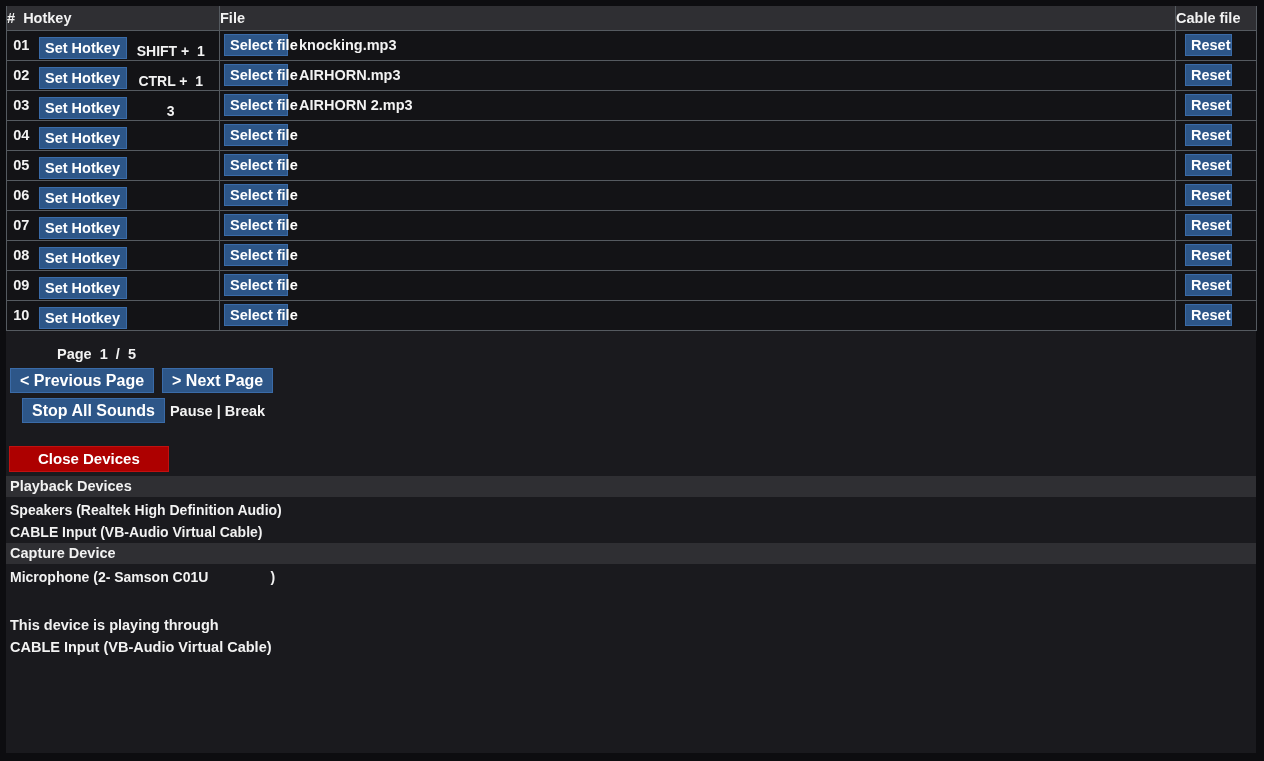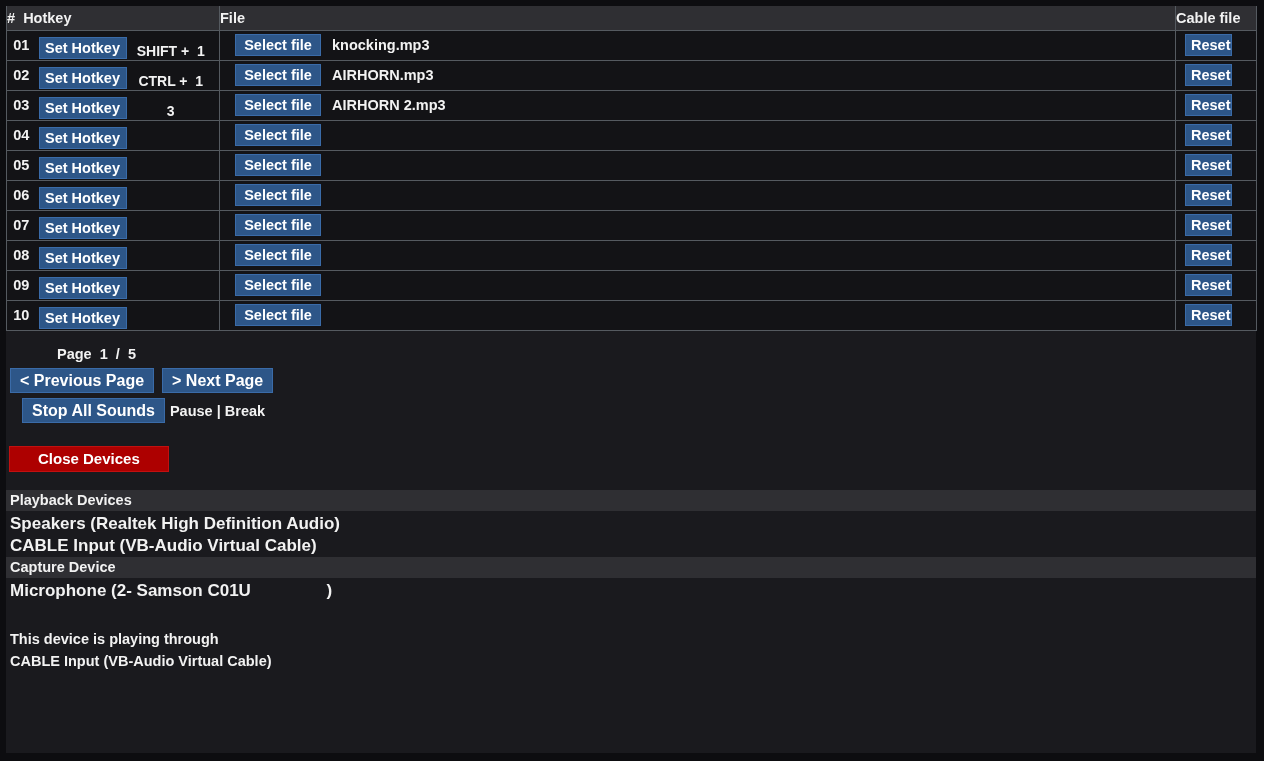--- a/index.html
+++ b/index.html
@@ -120,21 +120,21 @@
     padding: 0 5px;
     height: 22px;
     line-height: 20px;
     box-sizing: border-box;
     cursor: pointer;
     white-space: nowrap;
     display: inline-block;
     text-align: center;
   }
   .btn-sethotkey { width: 88px; margin-left: 3px; }
-  .btn-selectfile { width: 86px; margin-left: 15px; }
+  .btn-selectfile { width: 64px; margin-left: 4px; }
   .btn-reset { width: 47px; }
 
   .btn-red {
     background: #ad0000;
     border: 1px solid #c21010;
     color: #ffffff;
     font-size: 15px;
     font-weight: bold;
     height: 26px;
     line-height: 24px;
@@ -185,38 +185,38 @@
   .close-row {
     position: absolute;
     left: 3px;
     top: 440px;
   }
 
   
   .devices {
     position: absolute;
     left: 0px;
-    top: 484px;
+    top: 470px;
     width: 1250px;
   }
   .section-bar {
     background: #2f2f33;
     height: 21px;
     line-height: 21px;
     font-size: 14.5px;
     font-weight: bold;
     color: #f2f2f2;
     padding-left: 4px;
     box-sizing: border-box;
     margin-bottom: 2px;
   }
   .device-item {
     height: 22px;
     line-height: 22px;
-    font-size: 17px;
+    font-size: 14px;
     font-weight: bold;
     color: #f2f2f2;
     padding-left: 4px;
     white-space: pre;
     cursor: pointer;
   }
   .spacer-line { height: 26px; }
   .playing-label,
   .playing-device {
     height: 22px;

